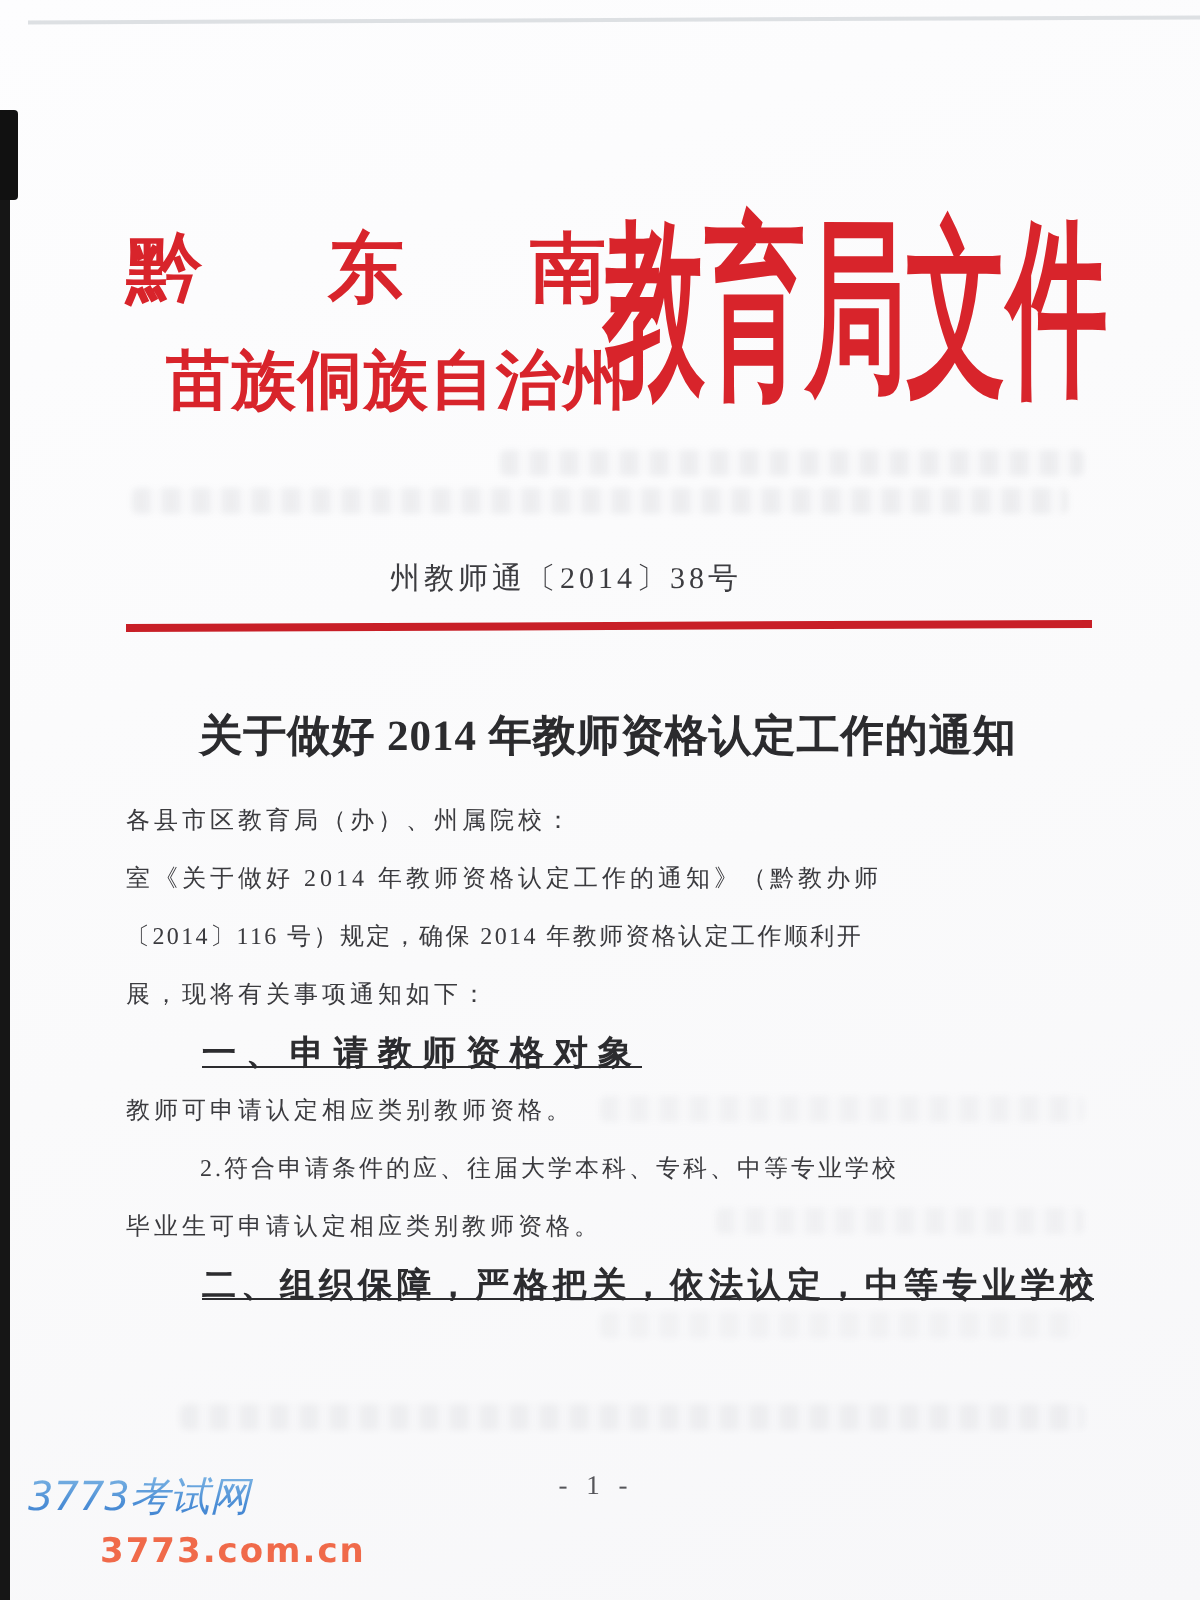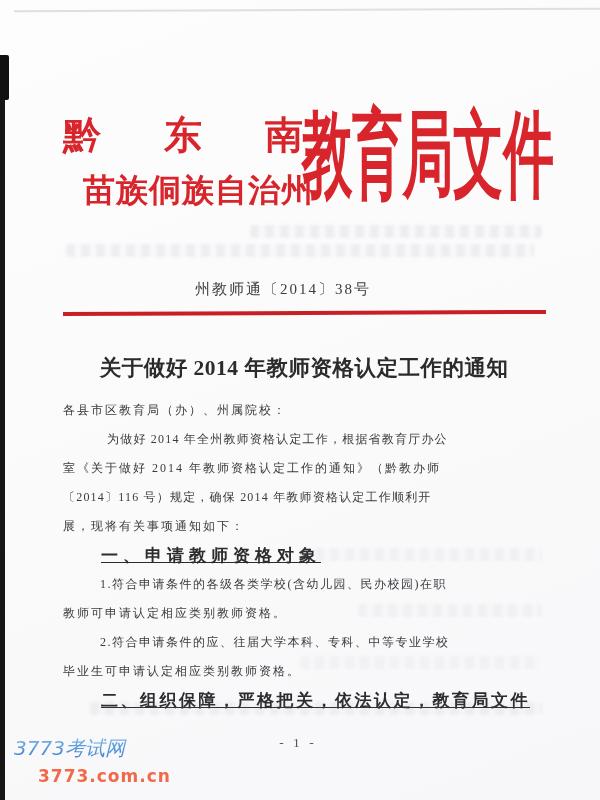--- a/index.html
+++ b/index.html
@@ -49,21 +49,21 @@
   
   .page-number{position:absolute;left:0;right:4px;top:735px;text-align:center;
     font-size:13.5px;letter-spacing:3px;color:#55555a;}
   .watermark{position:absolute;left:14px;top:732px;font-family:"DejaVu Sans","Liberation Sans",sans-serif;}
   .wm-name{font-size:20px;line-height:32px;font-weight:normal;font-style:italic;
     letter-spacing:0px;color:#4e96d5;white-space:nowrap;}
   @supports ((-webkit-background-clip:text) or (background-clip:text)){
     .wm-name{background:linear-gradient(180deg,#8ec2e8 0%,#4d8fd6 60%,#3c7ecf 100%);
       -webkit-background-clip:text;background-clip:text;color:transparent;-webkit-text-fill-color:transparent;}
   }
-  .wm-domain{margin-left:24px;margin-top:2px;font-size:17px;font-weight:bold;
+  .wm-domain{margin-left:36px;margin-top:2px;font-size:17px;font-weight:bold;
     letter-spacing:1px;color:#f06a4a;white-space:nowrap;}
 </style>
 </head>
 <body>
 
 <div class="page">
 
   <div class="edge-left"></div>
   <div class="edge-left-notch"></div>
   <div class="top-line"></div>
@@ -80,30 +80,28 @@
   <div class="doc-type">教育局文件</div>
 
   <div class="ref-number">州教师通〔2014〕38号</div>
 
   <div class="red-rule"></div>
 
   <h1 class="doc-title">关于做好 2014 年教师资格认定工作的通知</h1>
 
   <main class="body-text">
     <div class="bline">各县市区教育局（办）、州属院校：</div>
-    <div class="bline ind tight">为做好 2014 年全州教师资格认定工作，根据省教育厅办公</div>
     <div class="bline">室《关于做好 2014 年教师资格认定工作的通知》（黔教办师</div>
     <div class="bline tight">〔2014〕116 号）规定，确保 2014 年教师资格认定工作顺利开</div>
     <div class="bline">展，现将有关事项通知如下：</div>
     <div class="bline head">一、申请教师资格对象</div>
-    <div class="bline num">1.符合申请条件的各级各类学校(含幼儿园、民办校园)在职</div>
     <div class="bline">教师可申请认定相应类别教师资格。</div>
     <div class="bline num">2.符合申请条件的应、往届大学本科、专科、中等专业学校</div>
     <div class="bline">毕业生可申请认定相应类别教师资格。</div>
-    <div class="bline head head2">二、组织保障，严格把关，依法认定，教育局文件</div>
+    <div class="bline head head2">二、组织保障，严格把关，依法认定，中等专业学校</div>
   </main>
 
   <div class="ghost g1"></div>
   <div class="ghost g2"></div>
   <div class="ghost g3"></div>
   <div class="ghost g4"></div>
   <div class="ghost g5"></div>
   <div class="ghost g6"></div>
 
   <div class="page-number">- 1 -</div>

